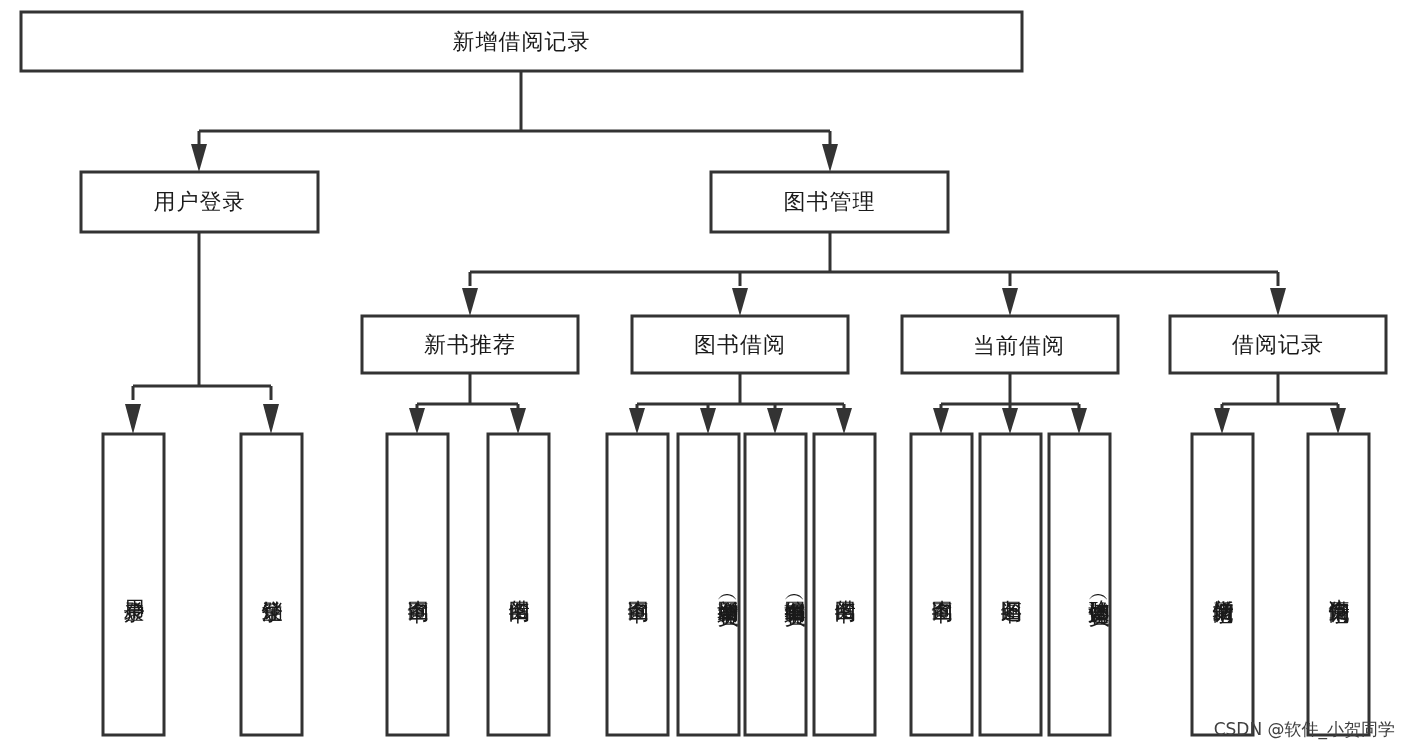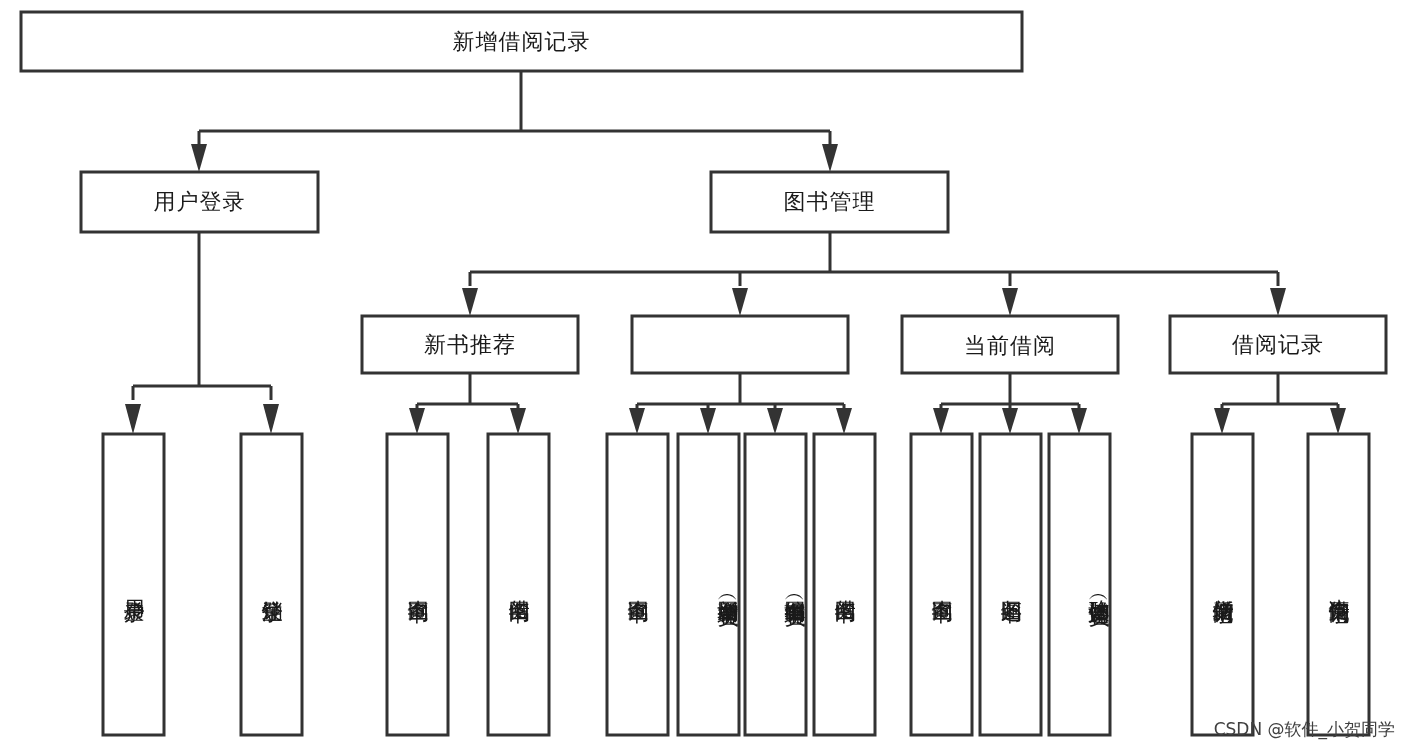--- a/index.html
+++ b/index.html
@@ -186,21 +186,22 @@
     <rect class="node-rect" x="1308" y="434" width="61" height="301"></rect>
 
   </svg>
 
   <div class="horiz-text-box" style="left:21px; top:12px; width:1001px; height:59px;">新增借阅记录</div>
 
   <div class="horiz-text-box" style="left:81px; top:172px; width:237px; height:60px;">用户登录</div>
   <div class="horiz-text-box" style="left:711px; top:172px; width:237px; height:60px;">图书管理</div>
 
   <div class="horiz-text-box" style="left:362px; top:316px; width:216px; height:57px;">新书推荐</div>
-  <div class="horiz-text-box" style="left:902px; top:316px; width:216px; height:59px;">当前借阅</div>
+  <div class="horiz-text-box" style="left:632px; top:316px; width:216px; height:57px;">图书借阅</div>
+  <div class="horiz-text-box" style="left:902px; top:316px; width:216px; height:59px;padding-left:9px;">当前借阅</div>
   <div class="horiz-text-box" style="left:1170px; top:316px; width:216px; height:57px;border-radius:24px;">借阅记录</div>
 
   <div class="vert-text-box" style="left:103px; top:434px; width:61px; height:301px;">用户登录</div>
   <div class="vert-text-box" style="left:241px; top:434px; width:61px; height:301px;">注销登录</div>
 
   <div class="vert-text-box" style="left:387px; top:434px; width:61px; height:301px;">查询图书</div>
   <div class="vert-text-box" style="left:488px; top:434px; width:61px; height:301px;">借阅图书</div>
 
   <div class="vert-text-box" style="left:607px; top:434px; width:61px; height:301px;">查询图书</div>
   <div class="vert-text-box" style="left:678px; top:434px; width:61px; height:301px; align-items:flex-start; padding-top:6px; box-sizing:border-box;">新增图书（管理员）</div>

